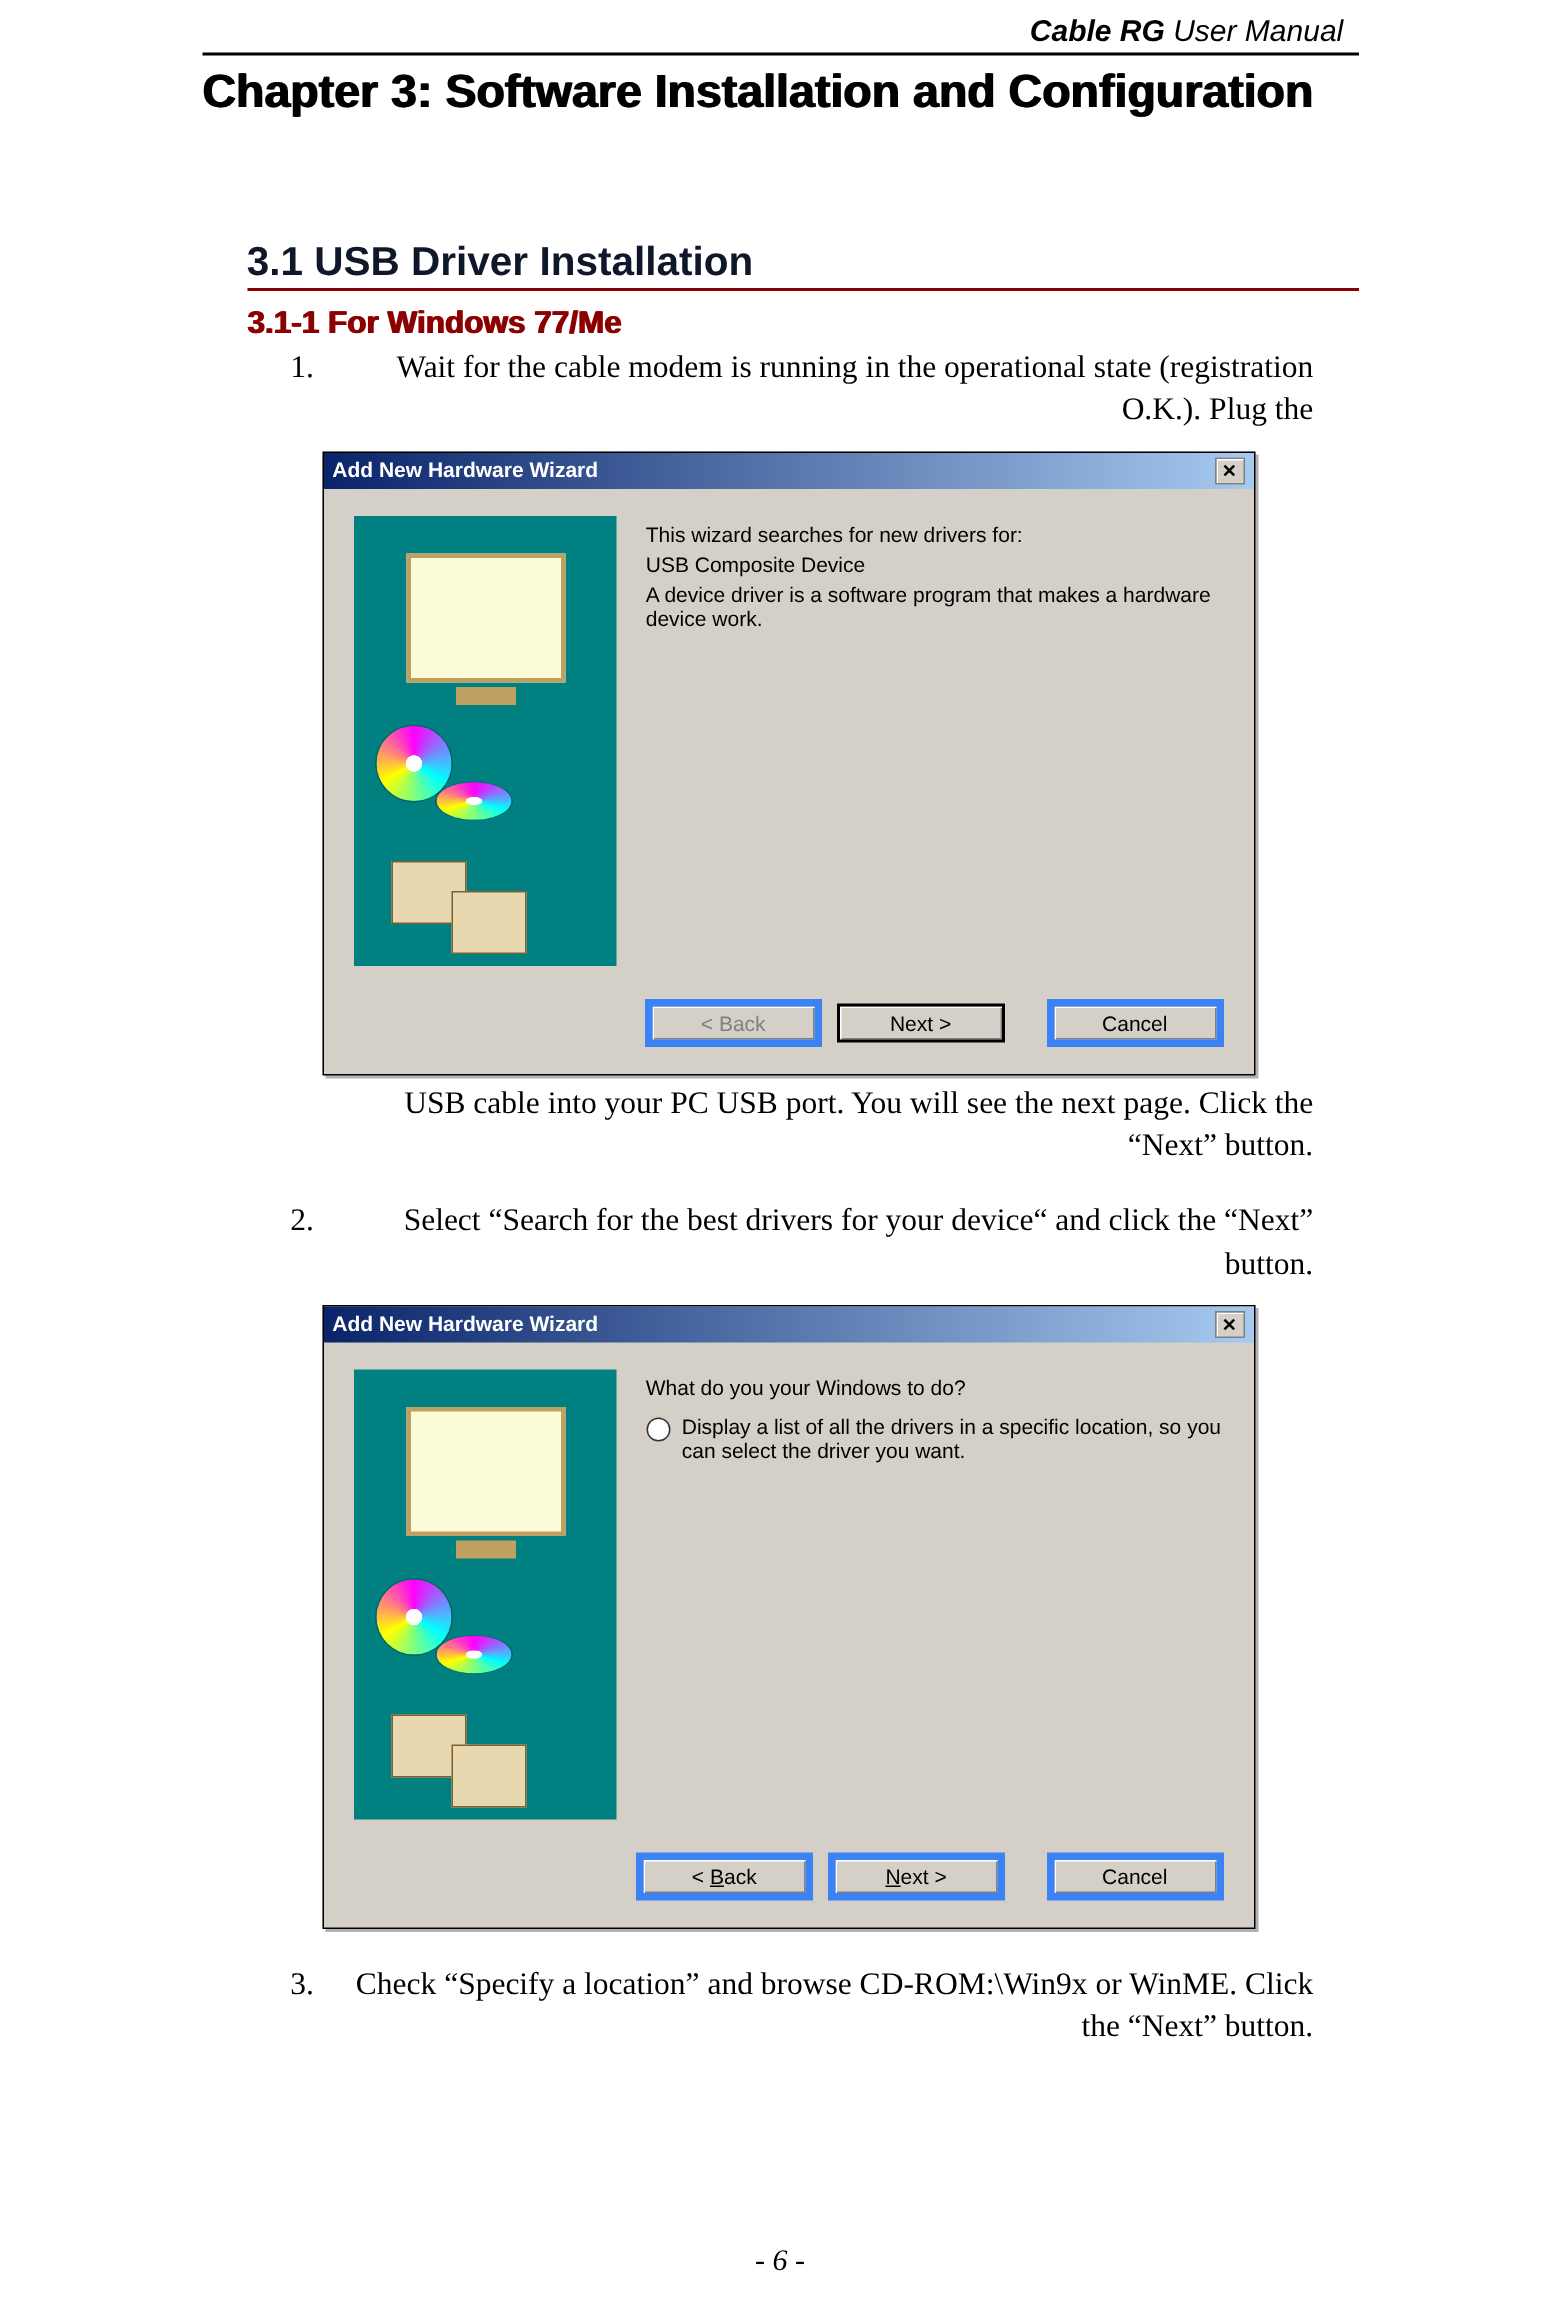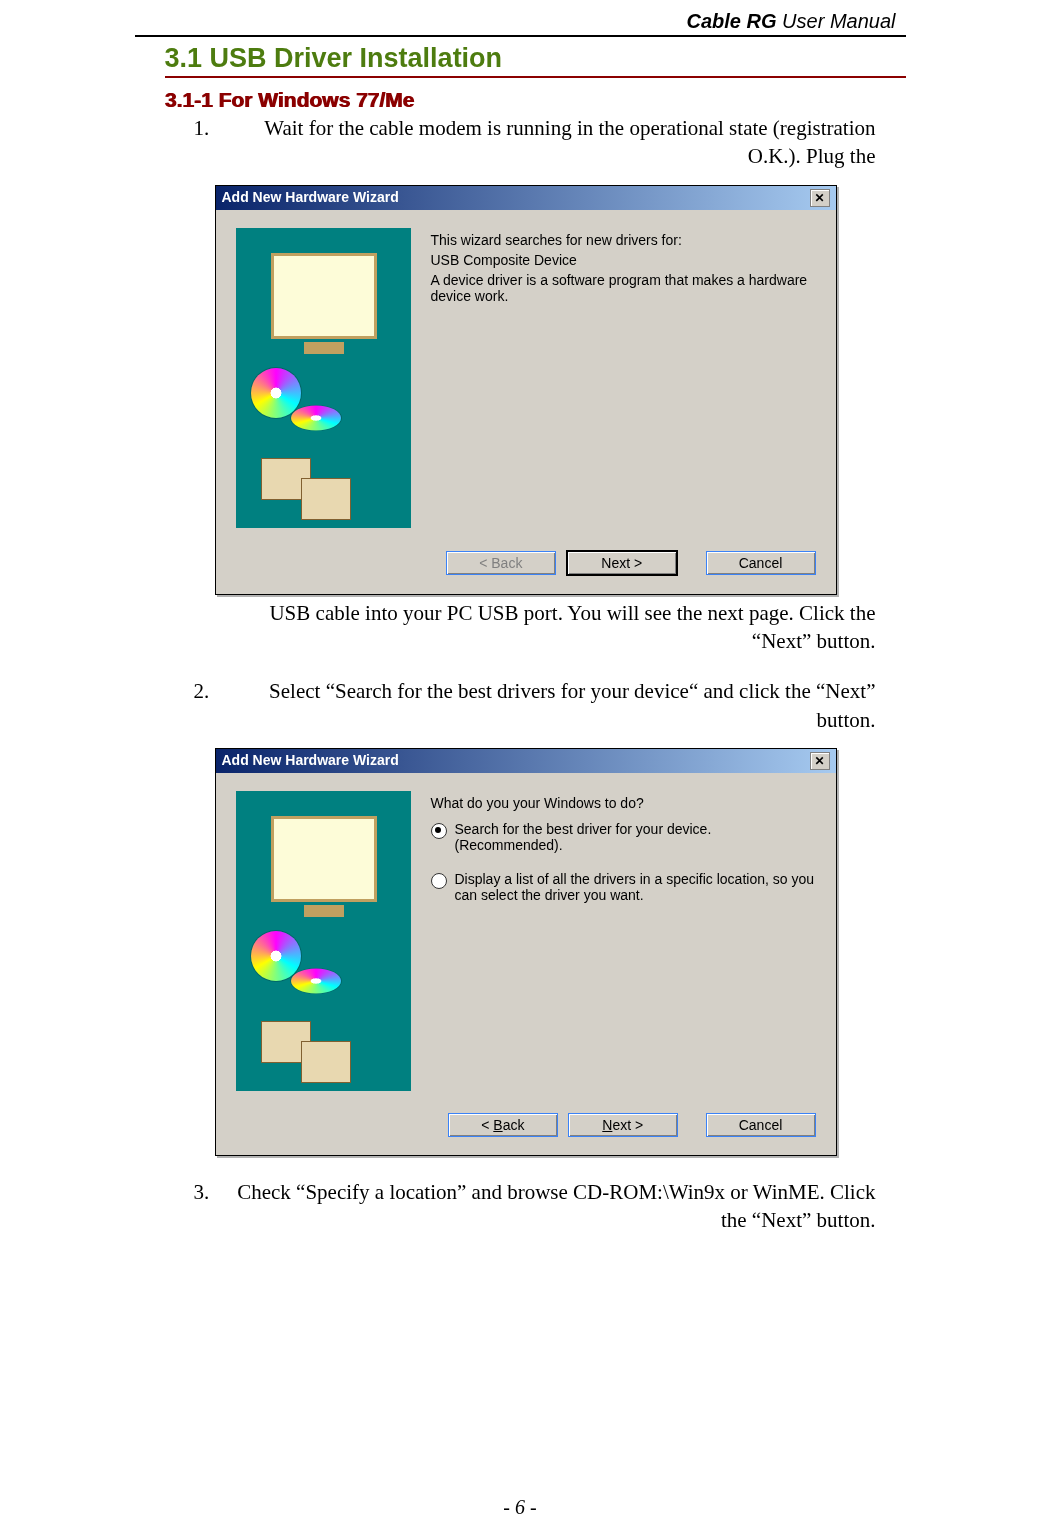--- a/index.html
+++ b/index.html
@@ -34,21 +34,21 @@
     font-family: Verdana, Arial, sans-serif;
     font-weight: bold;
     font-size: 31px;
     margin: 0 0 80px 0;
     text-shadow: 1px 0 0 #000;
   }
   .section-title {
     font-family: Verdana, Arial, sans-serif;
     font-weight: bold;
     font-size: 27px;
-    color: #4d7c0f;
+    color: #0f172a;
     margin: 0 0 0 30px;
     border-bottom: 2px solid #8b0000;
     padding-bottom: 2px;
   }
   .sub-title {
     font-family: Verdana, Arial, sans-serif;
     font-weight: bold;
     font-size: 21px;
     color: #8b0000;
     margin: 10px 0 0 30px;
@@ -131,21 +131,21 @@
     content:""; position:absolute; left:3px; top:3px; width:6px; height:6px;
     background:#000; border-radius:50%;
   }
   .buttons-row {
     border-top: 0 solid #808080;
     padding: 12px 20px 18px 0;
     text-align: right;
   }
   .win-btn {
     display:inline-block; min-width:88px; padding:3px 10px;
-    background:#d4d0c8; border:1px solid #3b82f6;
+    background:#d4d0c8; border:5px solid #3b82f6;
     box-shadow: inset 1px 1px #fff, inset -1px -1px #808080;
     font-family: Tahoma, Arial, sans-serif; font-size:14px;
     margin-left: 6px; text-align:center;
   }
   .win-btn.disabled { color:#808080; }
   .win-btn.focus { border:2px solid #000; box-shadow: inset 1px 1px #fff, inset -1px -1px #808080; }
   .btn-gap { display:inline-block; width:14px; }
   .u { text-decoration: underline; }
   .footer {
     position:absolute; bottom: 20px; left:0; right:0;
@@ -154,20 +154,21 @@
 </style>
 </head>
 <body>
 
 <div class="page">
   <div class="header-right">
     <span class="brand">Cable RG</span><span> User Manual</span>
   </div>
   <hr class="header-rule">
 
+  <h1 class="chapter-title">Chapter 3: Software Installation and Configuration</h1>
 
   <h2 class="section-title">3.1 USB Driver Installation</h2>
   <h3 class="sub-title">3.1-1 For Windows 77/Me</h3>
 
   <ol class="steps">
     <li>
       <div class="step-body">Wait for the cable modem is running in the operational state (registration O.K.). Plug the</div>
       <div class="wizard-wrap">
         <div class="wizard">
           <div class="titlebar">
@@ -211,24 +212,20 @@
             <div class="side-art">
               <div class="art-monitor"></div>
               <div class="art-cd a"></div>
                 <div class="art-cd b"></div>
               <div class="art-box a"></div>
                 <div class="art-box b"></div>
             </div>
             <div class="content-col">
               <p>What do you your Windows to do?</p>
               <div class="radio-row">
-                <span class="radio-dot checked"></span>
-                <span>Search for the best driver for your device. (Recommended).</span>
-              </div>
-              <div class="radio-row">
                 <span class="radio-dot"></span>
                 <span>Display a list of all the drivers in a specific location, so you can select the driver you want.</span>
               </div>
             </div>
           </div>
           <div class="buttons-row">
             <span class="win-btn"><span>&lt; </span><span class="u">B</span><span>ack</span></span>
             <span class="win-btn"><span></span><span class="u">N</span><span>ext &gt;</span></span>
             <span class="btn-gap"></span>
             <span class="win-btn">Cancel</span>

